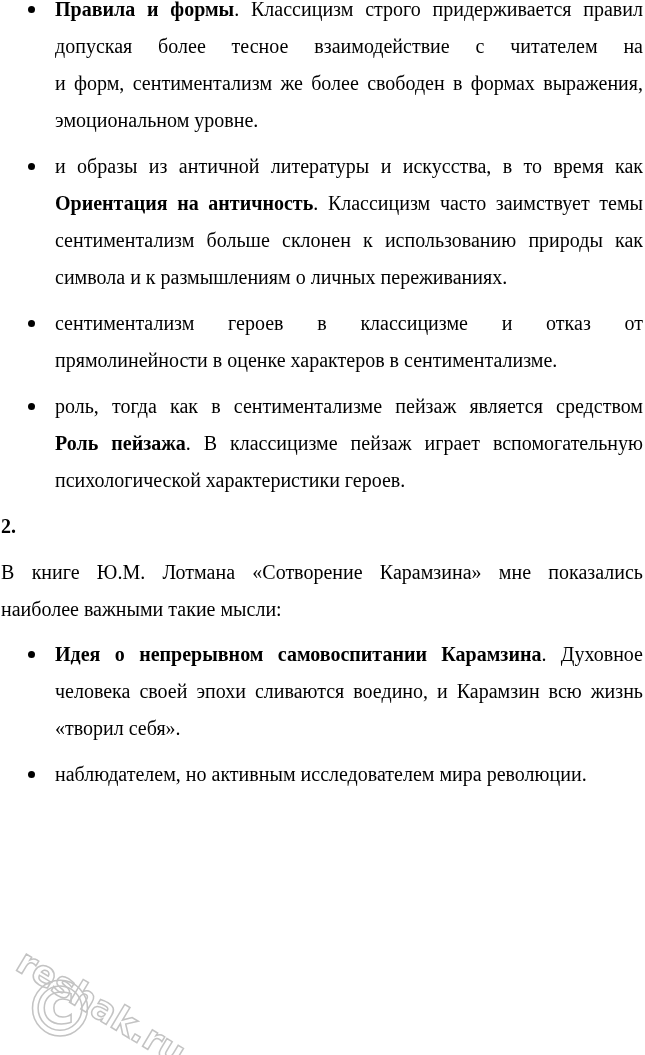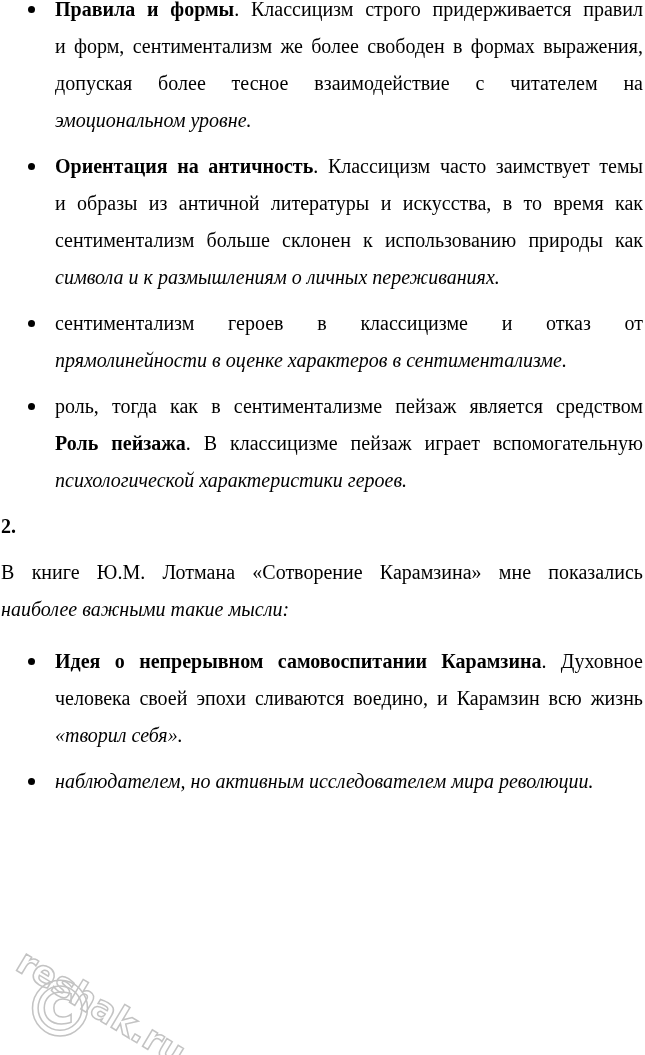--- a/index.html
+++ b/index.html
@@ -37,30 +37,29 @@
     height: 7px;
     border-radius: 50%;
     background: #000;
   }
   .jline {
     text-align: justify;
     text-align-last: justify;
   }
   .lline {
     text-align: left;
-    font-style: italic;
   }
   .jline b, .heading { font-weight: bold; }
   .heading {
     font-size: 20px;
     line-height: 37px;
     margin: 0 0 9px 0;
   }
   p.intro {
-    margin: 0 0 15px 0;
+    margin: 0 0 8px 0;
   }
   .watermark {
     position: absolute;
     left: 0;
     top: 933px;
     z-index: 0;
     overflow: visible;
   }
   .watermark text {
     font-family: "DejaVu Sans", sans-serif;
@@ -80,29 +79,29 @@
     <text x="22" y="103" font-size="76" stroke="#c3c3c3">©</text>
   </svg>
 
   <div class="content">
 
     <ul class="points">
 
       <li>
         <span class="marker"></span>
         <div class="jline"><b>Правила и формы</b><span>. Классицизм строго придерживается правил</span></div>
+        <div class="jline">допуская более тесное взаимодействие с читателем на</div>
         <div class="jline">и форм, сентиментализм же более свободен в формах выражения,</div>
-        <div class="jline">допуская более тесное взаимодействие с читателем на</div>
         <div class="lline">эмоциональном уровне.</div>
       </li>
 
       <li>
         <span class="marker"></span>
+        <div class="jline">и образы из античной литературы и искусства, в то время как</div>
         <div class="jline"><b>Ориентация на античность</b><span>. Классицизм часто заимствует темы</span></div>
-        <div class="jline">и образы из античной литературы и искусства, в то время как</div>
         <div class="jline">сентиментализм больше склонен к использованию природы как</div>
         <div class="lline">символа и к размышлениям о личных переживаниях.</div>
       </li>
 
 
       <li>
         <span class="marker"></span>
         <div class="jline">сентиментализм героев в классицизме и отказ от</div>
         <div class="lline">прямолинейности в оценке характеров в сентиментализме.</div>
       </li>

